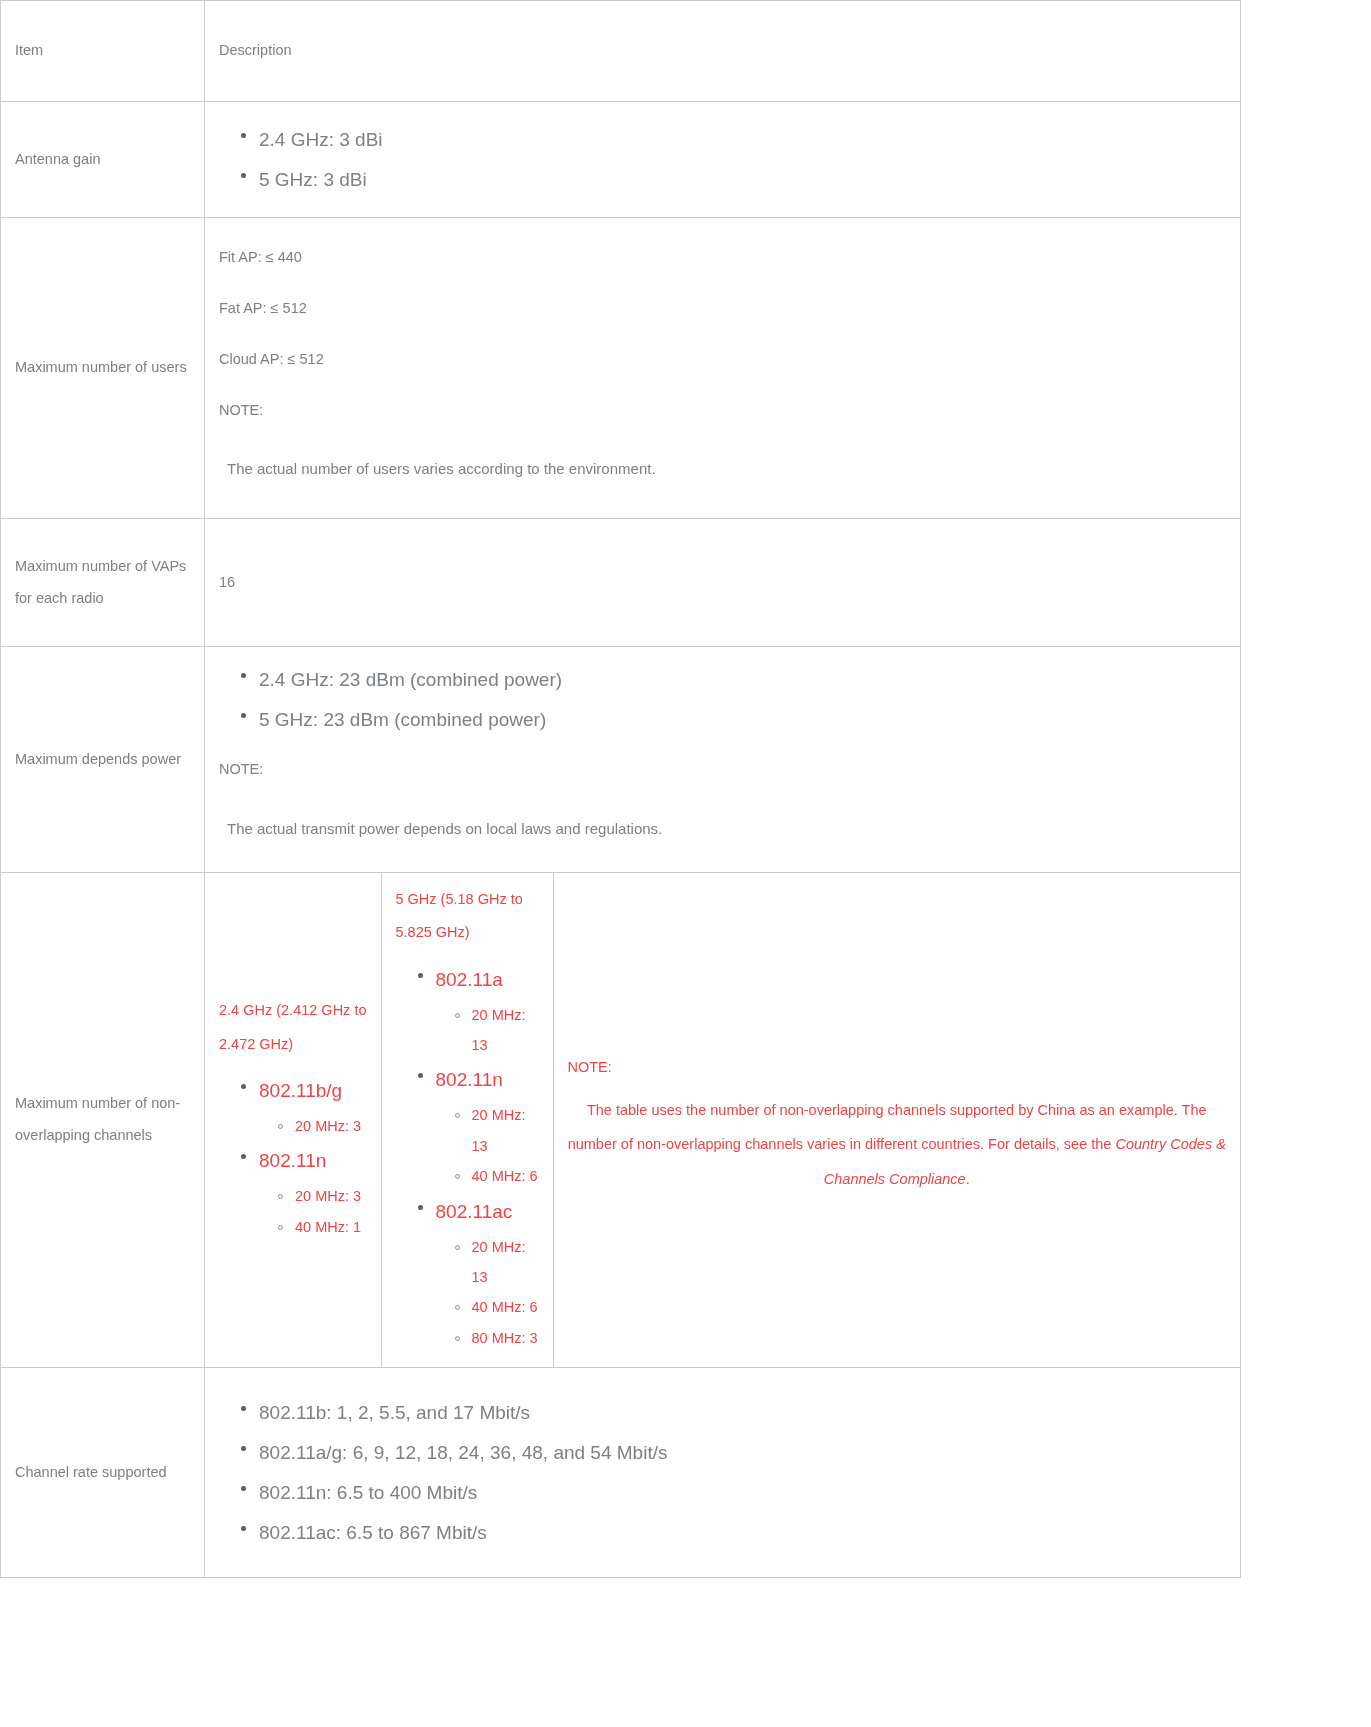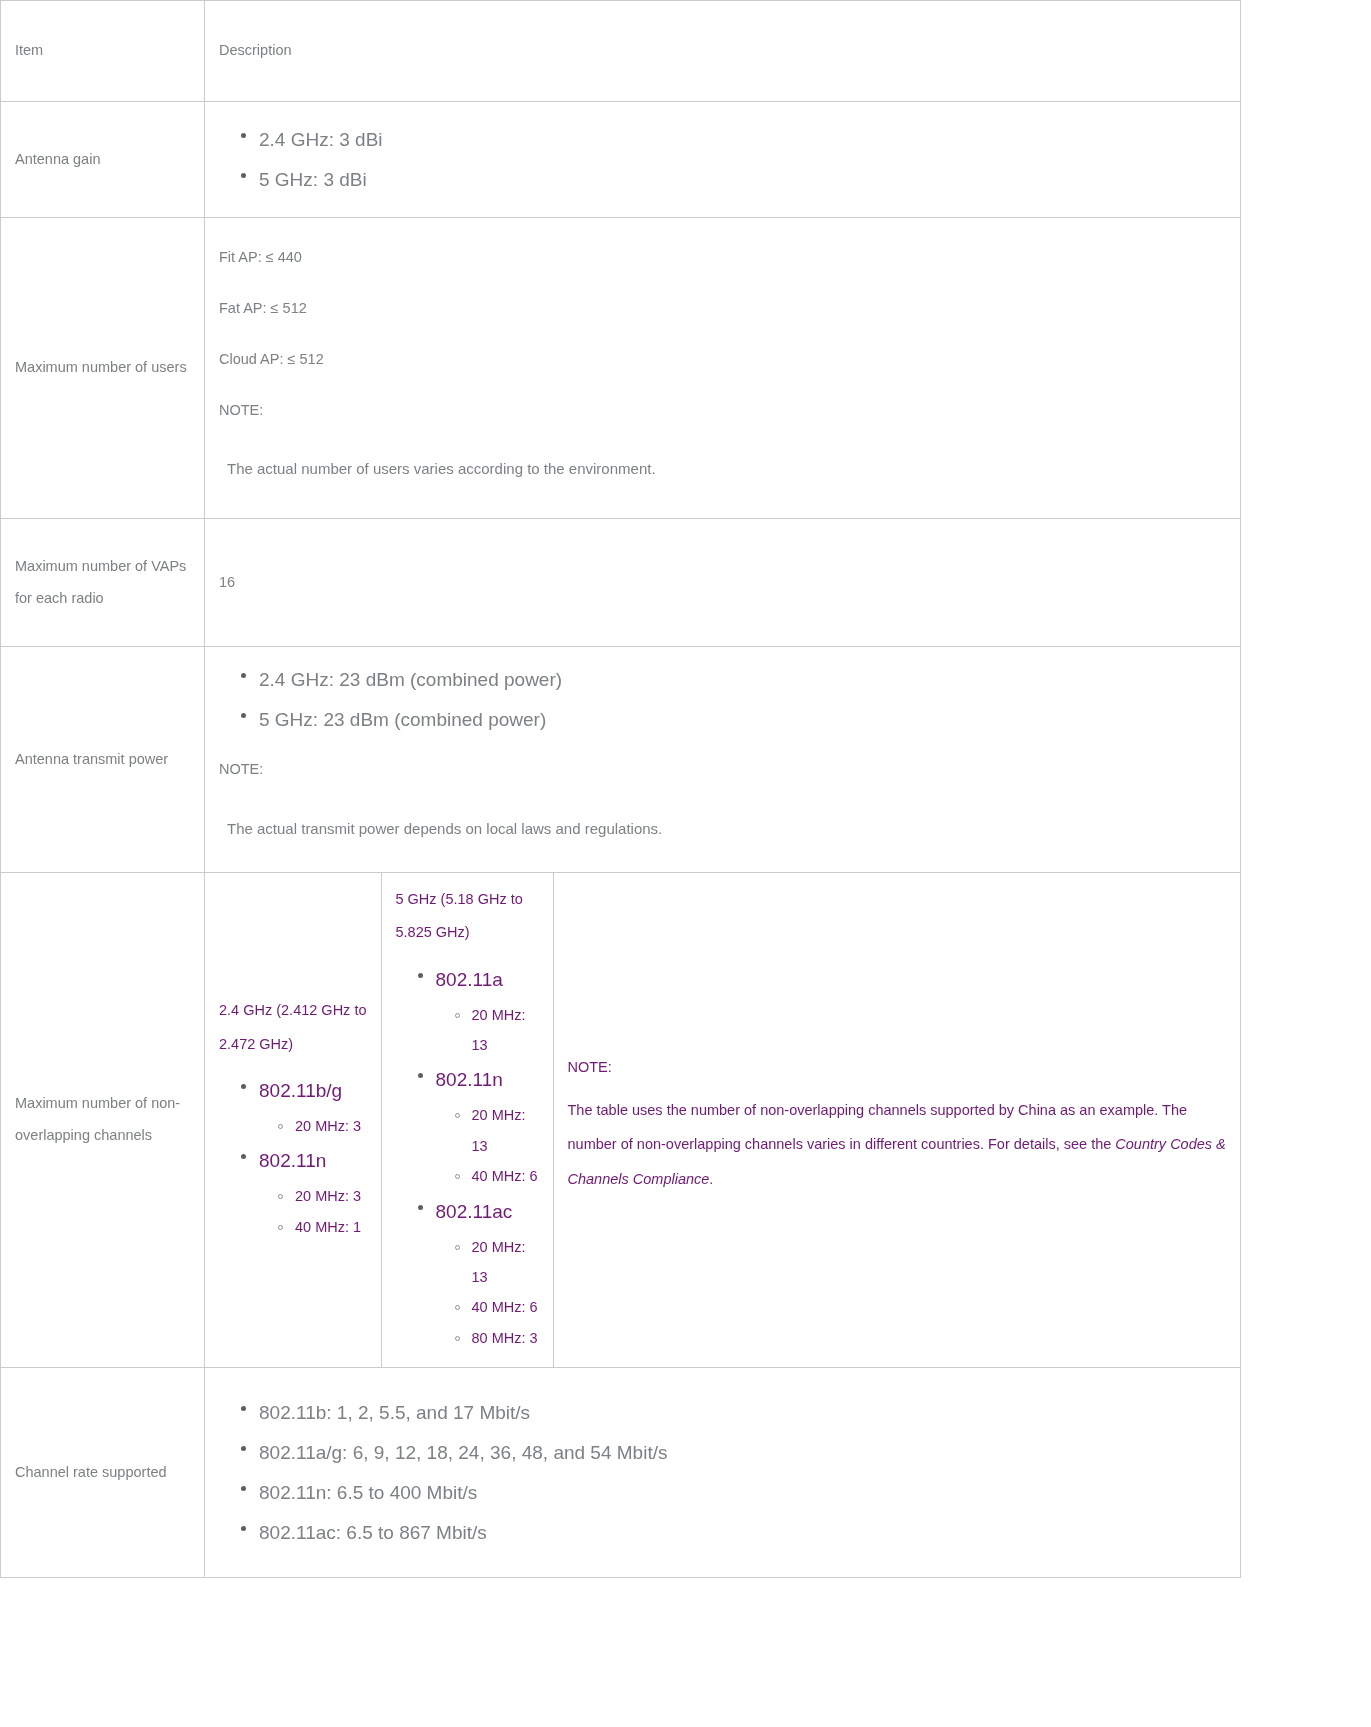--- a/index.html
+++ b/index.html
@@ -103,37 +103,37 @@
     border-collapse: collapse;
     width: 100%;
     table-layout: fixed;
   }
   table.nested > tbody > tr > td {
     border: 0;
     border-right: 1px solid #c9cdd0;
     vertical-align: middle;
     padding: 10px 14px;
     font-size: 14.5px;
-    color: #701a75;
+    color: #ef4444;
   }
   table.nested > tbody > tr > td:last-child {
     border-right: 0;
   }
   .n-c1 { width: 176px; }
   .n-c2 { width: 172px; }
   .n-c3 { width: auto; }
 
   .band-title {
     margin: 0 0 10px 0;
     line-height: 2.3;
     font-size: 14.5px;
   }
   .note-col p { margin: 0; }
   .note-col .nlabel { line-height: 3.4; }
-  .note-col .nbody { line-height: 2.4; }
+  .note-col .nbody { line-height: 2.4; text-align: center; }
   em { font-style: italic; }
 </style>
 </head>
 <body>
 
 <table class="spec-table">
   <colgroup>
     <col class="col-item">
       <col class="col-desc">
   </colgroup>
@@ -165,21 +165,21 @@
         <p class="note-body">The actual number of users varies according to the environment.</p>
       </td>
     </tr>
 
     <tr style="height:128px;">
       <td>Maximum number of VAPs for each radio</td>
       <td>16</td>
     </tr>
 
     <tr style="height:226px;">
-      <td>Antenna transmit power</td>
+      <td>Maximum depends power</td>
       <td class="pad-cell">
         <ul class="b1">
           <li>2.4 GHz: 23 dBm (combined power)</li>
           <li>5 GHz: 23 dBm (combined power)</li>
         </ul>
         <p class="note-label">NOTE:</p>
         <p class="note-body">The actual transmit power depends on local laws and regulations.</p>
       </td>
     </tr>
 

